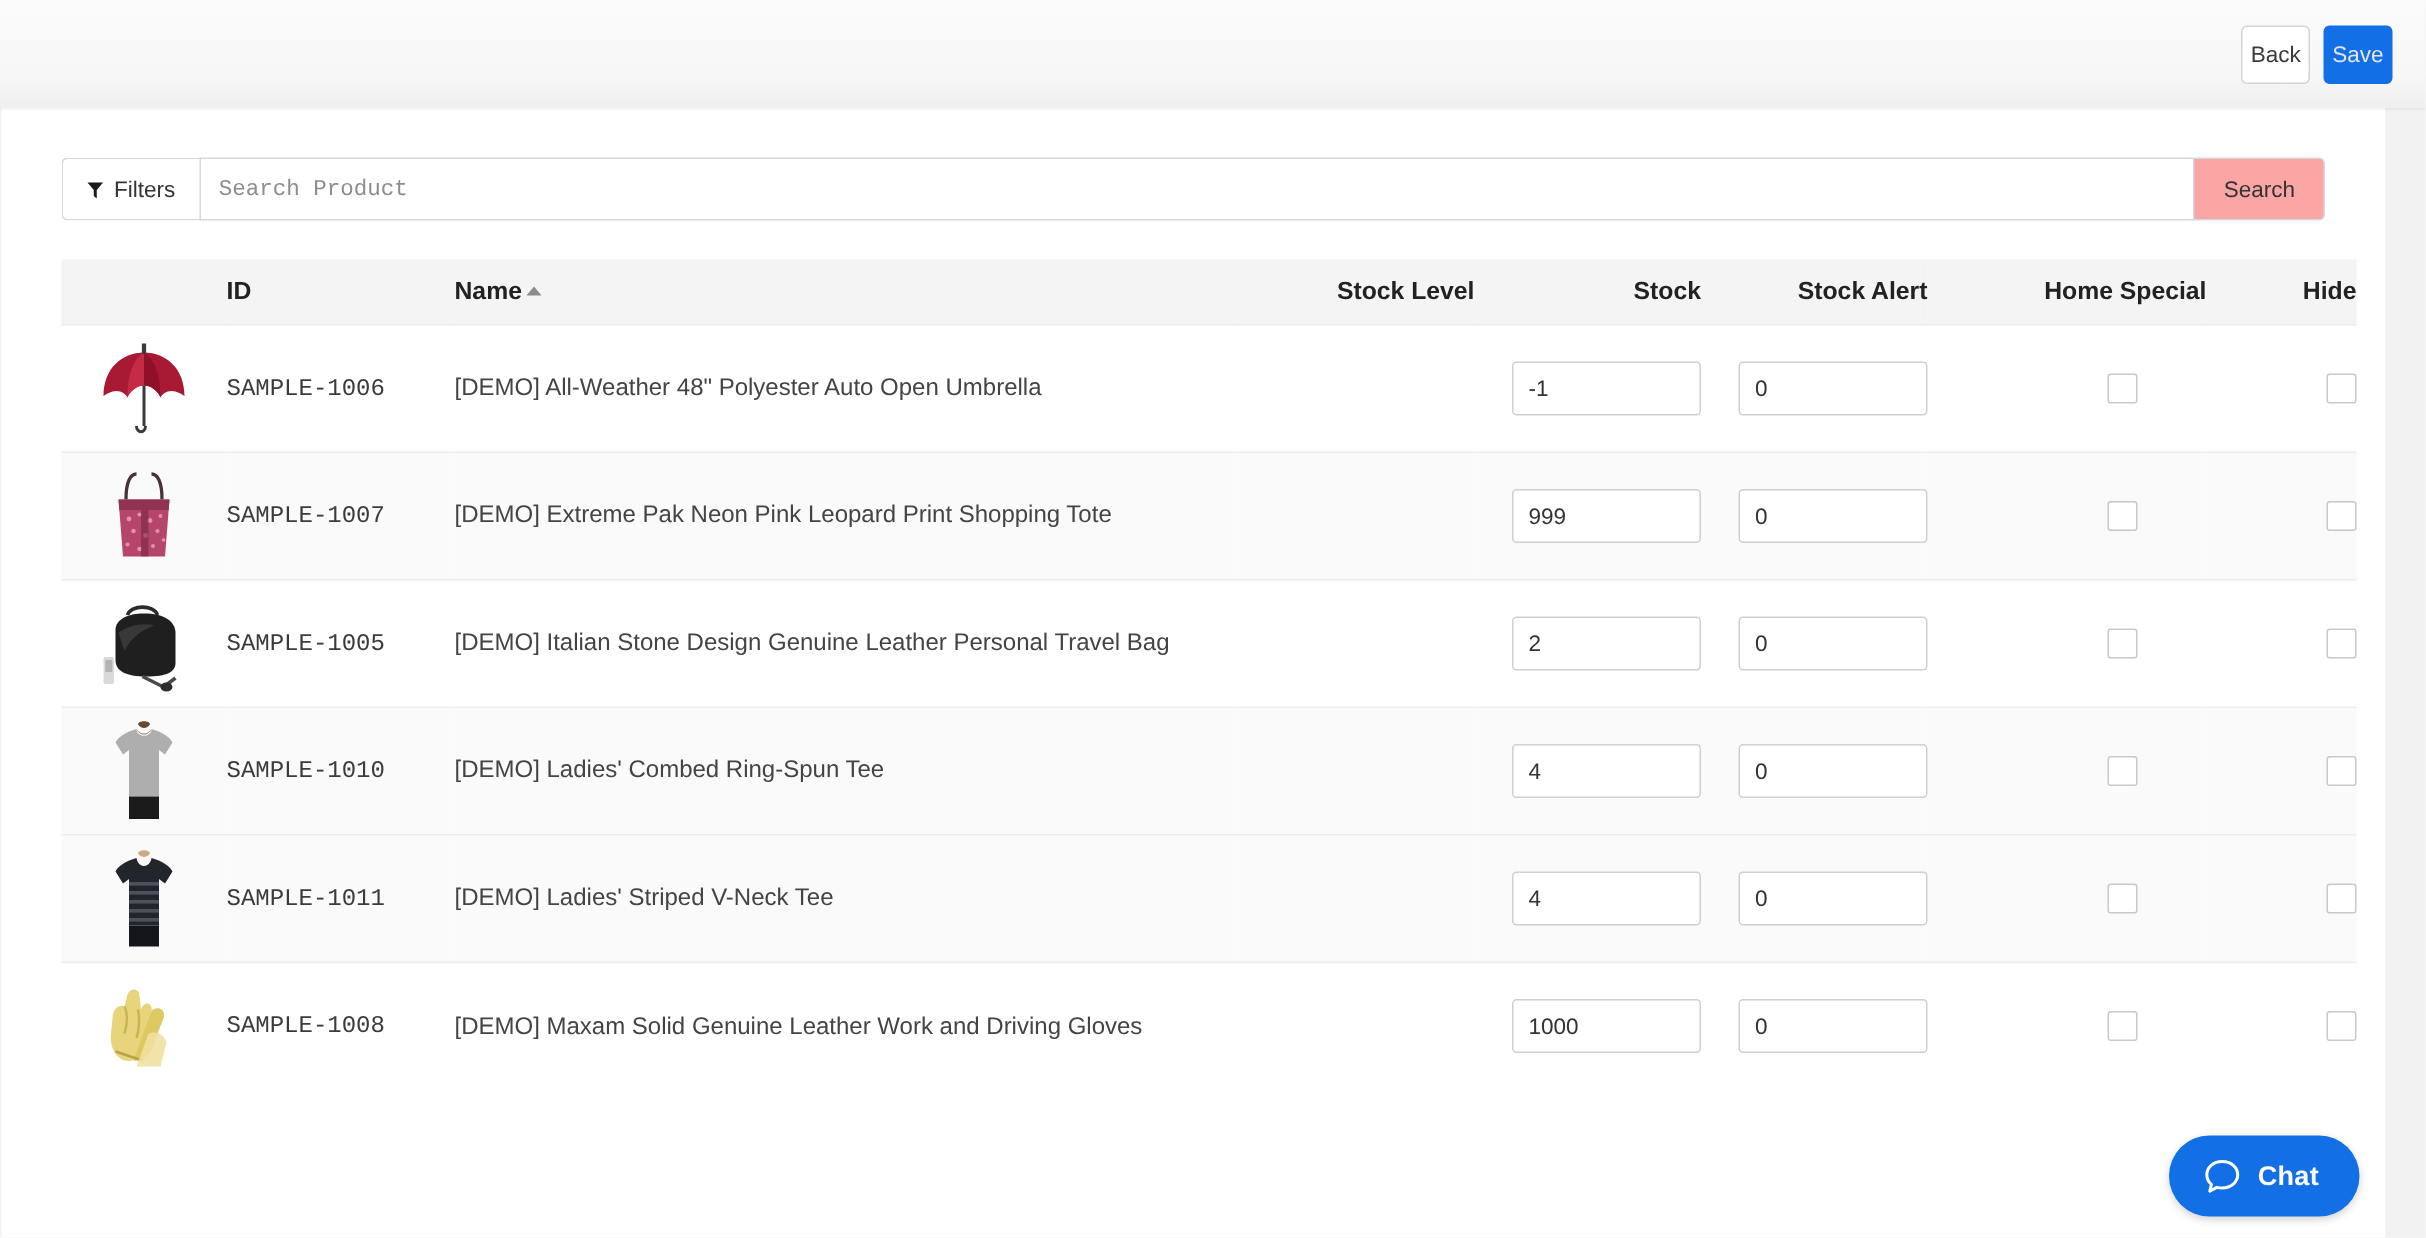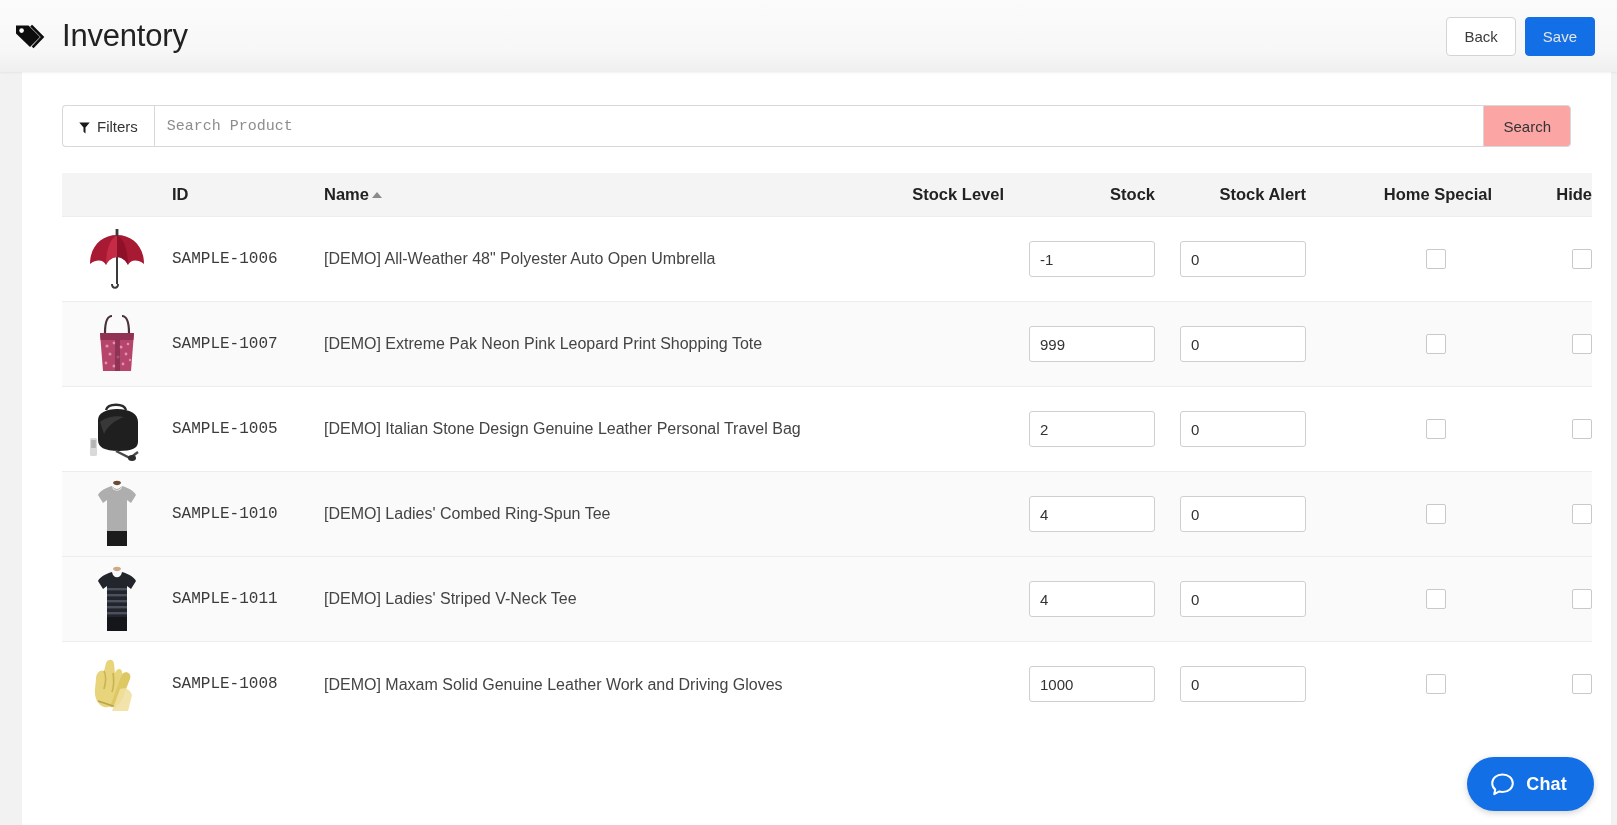--- a/index.html
+++ b/index.html
@@ -35,40 +35,40 @@
   .topbar-actions {
     margin-left: auto;
     display: flex;
     align-items: center;
     gap: 9px;
   }
   .btn {
     font-family: "Liberation Sans", sans-serif;
     font-size: 15px;
     line-height: 1;
-    padding: 11px 17px;
+    padding: 11px 5px;
     border-radius: 4px;
     cursor: pointer;
     white-space: nowrap;
   }
   .btn-back {
     background: #ffffff;
     border: 1px solid #d4d4d4;
     color: #3a3a3a;
   }
   .btn-save {
     background: #126fe5;
     border: 1px solid #126fe5;
     color: #e5e5e5;
   }
 
   
   .card {
     position: absolute;
-    left: 22px;
+    left: 1px;
     top: 72px;
     width: 1589px;
     bottom: 0;
     background: #ffffff;
     overflow: hidden;
   }
 
   
   .searchbar {
     display: flex;
@@ -229,30 +229,20 @@
     z-index: 20;
     box-shadow: 0 2px 6px rgba(0,0,0,0.18);
   }
   .chat-label { font-size: 18px; font-weight: bold; letter-spacing: 0.2px; }
   .chat-bubble-icon { display: block; width: 25px; height: 25px; }
 </style>
 </head>
 <body>
 
 <div class="topbar">
-  <div class="title-wrap">
-    <span class="tag-icon">
-      <svg viewBox="0 0 34 34" xmlns="http://www.w3.org/2000/svg">
-        <path d="M2 6.5 L14.5 6.5 L26 18 L16 28 L2 14.5 Z" fill="#0d0d0d"></path>
-        <circle cx="7.6" cy="11.6" r="2.3" fill="#ffffff"></circle>
-        <path d="M18 7.5 L28.5 18 L19.5 27.5" fill="none" stroke="#0d0d0d" stroke-width="2.6" stroke-linecap="square"></path>
-      </svg>
-    </span>
-    <span class="page-title">Inventory</span>
-  </div>
   <div class="topbar-actions">
     <button class="btn btn-back">Back</button>
     <button class="btn btn-save">Save</button>
   </div>
 </div>
 
 <div class="card">
 
   <div class="searchbar">
     <button class="filters-btn">

